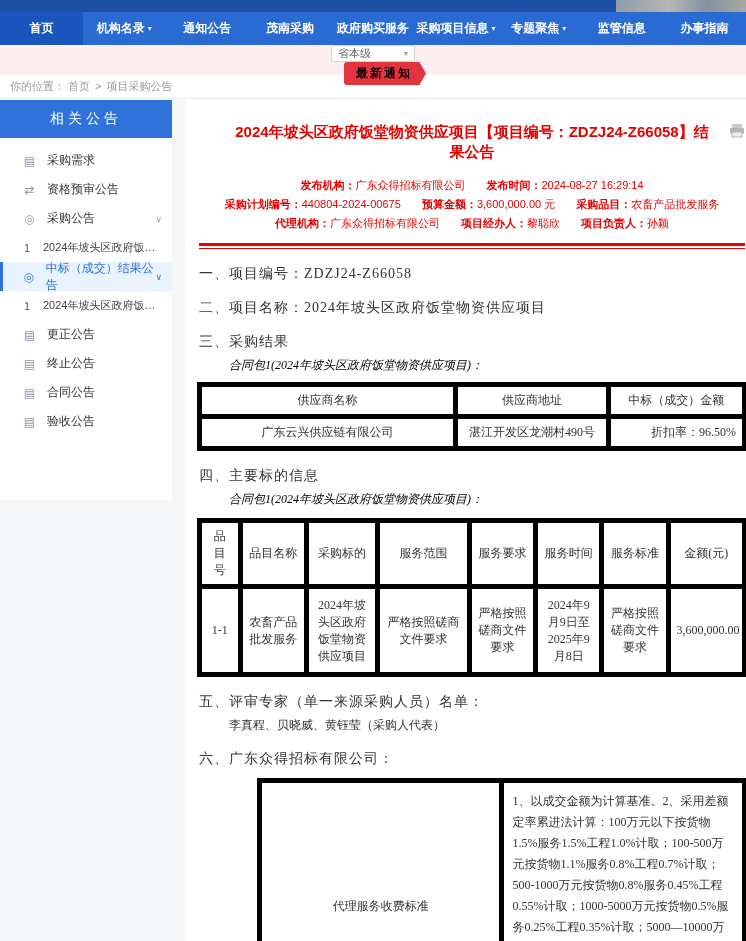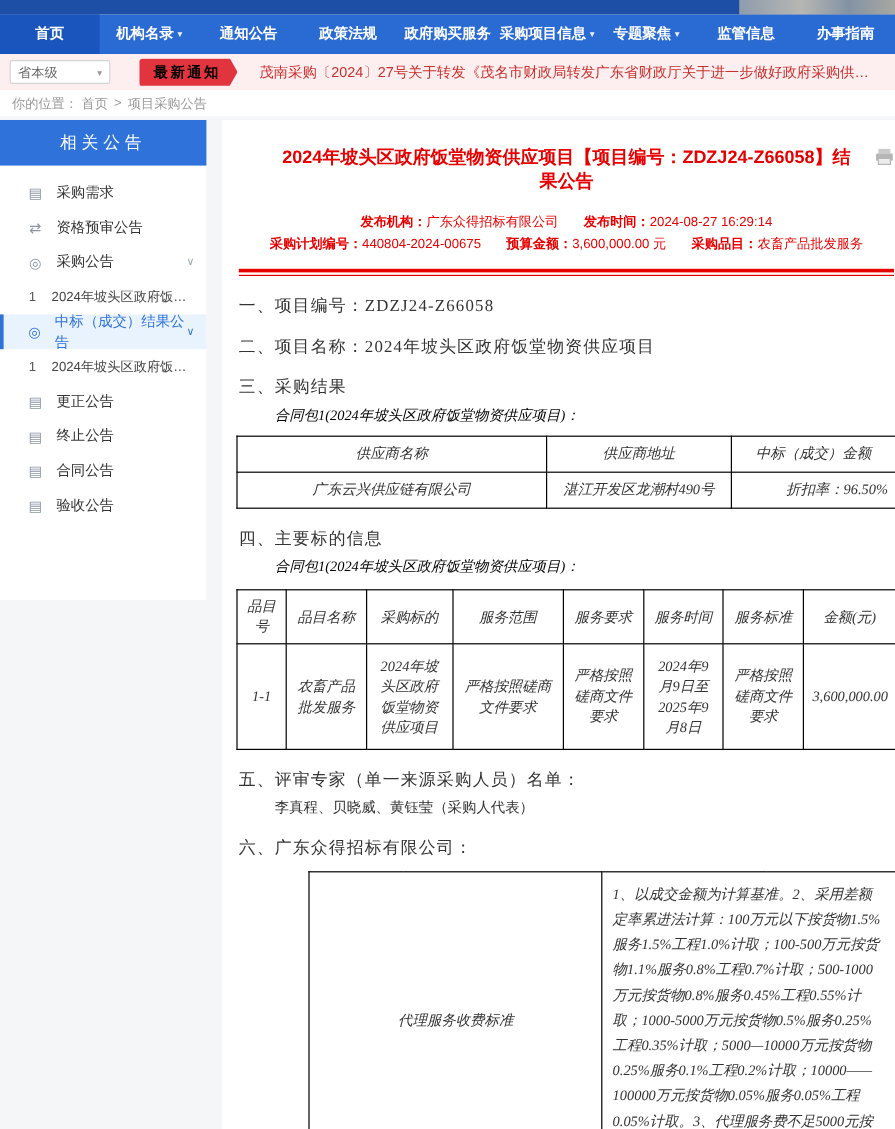--- a/index.html
+++ b/index.html
@@ -16,21 +16,21 @@
     background:linear-gradient(90deg,#9aa4ad,#c8c2b4 40%,#8e9aa4 70%,#b9b2a2); opacity:.9; }
 
   
   .navbar { height:33px; background:#2a6ad3; display:flex; align-items:stretch; }
   .nav-item { flex:1; display:flex; align-items:center; justify-content:center;
     color:#fff; font-size:12px; font-weight:bold; cursor:pointer; white-space:nowrap; }
   .nav-item.active { background:#1a55bd; }
   .caret { font-size:8px; margin-left:3px; opacity:.9; }
 
   
-  .notice-bar { height:30px; background:#fdeef0; display:flex; align-items:center; padding:0 8px; }
+  .notice-bar { height:30px; background:#fdeef0; display:flex; align-items:center; padding:0 8px;flex-direction:column; }
   .region-select { width:84px; height:20px; background:#fff; border:1px solid #d4d4d4; border-radius:2px;
     display:flex; align-items:center; justify-content:space-between; padding:0 6px; font-size:11px; color:#666; cursor:pointer; }
   .sel-caret { color:#999; font-size:8px; }
   .notice-badge { margin-left:24px; background:#e2343e; color:#000000; font-size:12px; font-weight:bold;
     letter-spacing:2px; padding:3px 14px 3px 12px; border-radius:3px;
     clip-path:polygon(0 0,92% 0,100% 50%,92% 100%,0 100%); }
   .notice-text { margin-left:18px; font-size:12px; color:#c9302c; text-decoration:none;
     white-space:nowrap; overflow:hidden; text-overflow:ellipsis; max-width:520px; cursor:pointer; }
 
   
@@ -64,21 +64,21 @@
     font-family:"Liberation Sans","DejaVu Sans",sans-serif; }
   .meta b { font-weight:bold; }
   .meta .pair { margin:0 9px; white-space:nowrap; }
   .red-divider { margin:10px 2px 16px 2px; border-top:3px solid #e60000; border-bottom:1px solid #e60000; height:6px; }
 
   .sec-h { font-size:14px; color:#333; margin:16px 0 6px 2px; letter-spacing:1px; }
   .sec-note { font-size:12px; color:#000000; margin:4px 0 4px 32px;font-style:italic; }
   .sec-body { font-size:12px; color:#333; margin:4px 0 4px 32px; }
 
   table { border-collapse:collapse; font-size:12px; color:#333; }
-  th, td { border:1px solid #000000; padding:5px 6px; text-align:center; vertical-align:middle; font-weight:normal;font-style:italic; }
+  th, td { border:5px solid #000000; padding:5px 6px; text-align:center; vertical-align:middle; font-weight:normal; }
   .tbl-result { width:100%; margin:8px 0 6px 0; }
   .tbl-result th { height:30px; }
   .tbl-result td { height:30px; }
   .tbl-result .right { text-align:right; }
   .tbl-items { width:100%; margin:10px 0 6px 0; table-layout:fixed; }
   .tbl-items th { height:44px; }
   .tbl-items td { height:88px; line-height:17px; }
   .tbl-items .right { text-align:right; }
   .tbl-fee { width:490px; margin:10px 0 6px 60px; table-layout:fixed; }
   .tbl-fee .fee-text { text-align:left; line-height:21px; padding:8px 8px; }
@@ -98,21 +98,21 @@
         <span>首页</span>
       </div>
     <div class="nav-item">
         <span>机构名录</span>
         <span class="caret">▾</span>
       </div>
     <div class="nav-item">
         <span>通知公告</span>
       </div>
     <div class="nav-item">
-        <span>政策法规</span>
+        <span>茂南采购</span>
       </div>
     <div class="nav-item">
         <span>政府购买服务</span>
       </div>
     <div class="nav-item">
         <span>采购项目信息</span>
         <span class="caret">▾</span>
       </div>
     <div class="nav-item">
         <span>专题聚焦</span>
@@ -205,20 +205,25 @@
 
       <div class="meta">
         <div>
           <span class="pair"><b>发布机构：</b><span>广东众得招标有限公司</span></span>
           <span class="pair"><b>发布时间：</b><span>2024-08-27 16:29:14</span></span>
         </div>
         <div>
           <span class="pair"><b>采购计划编号：</b><span>440804-2024-00675</span></span>
           <span class="pair"><b>预算金额：</b><span>3,600,000.00 元</span></span>
           <span class="pair"><b>采购品目：</b><span>农畜产品批发服务</span></span>
+        </div>
+        <div>
+          <span class="pair"><b>代理机构：</b><span>广东众得招标有限公司</span></span>
+          <span class="pair"><b>项目经办人：</b><span>黎聪欣</span></span>
+          <span class="pair"><b>项目负责人：</b><span>孙颖</span></span>
         </div>
       </div>
 
       <div class="red-divider"></div>
 
       <div class="sec-h">一、项目编号：ZDZJ24-Z66058</div>
       <div class="sec-h">二、项目名称：2024年坡头区政府饭堂物资供应项目</div>
 
       <div class="sec-h">三、采购结果</div>
       <div class="sec-note">合同包1(2024年坡头区政府饭堂物资供应项目)：</div>

